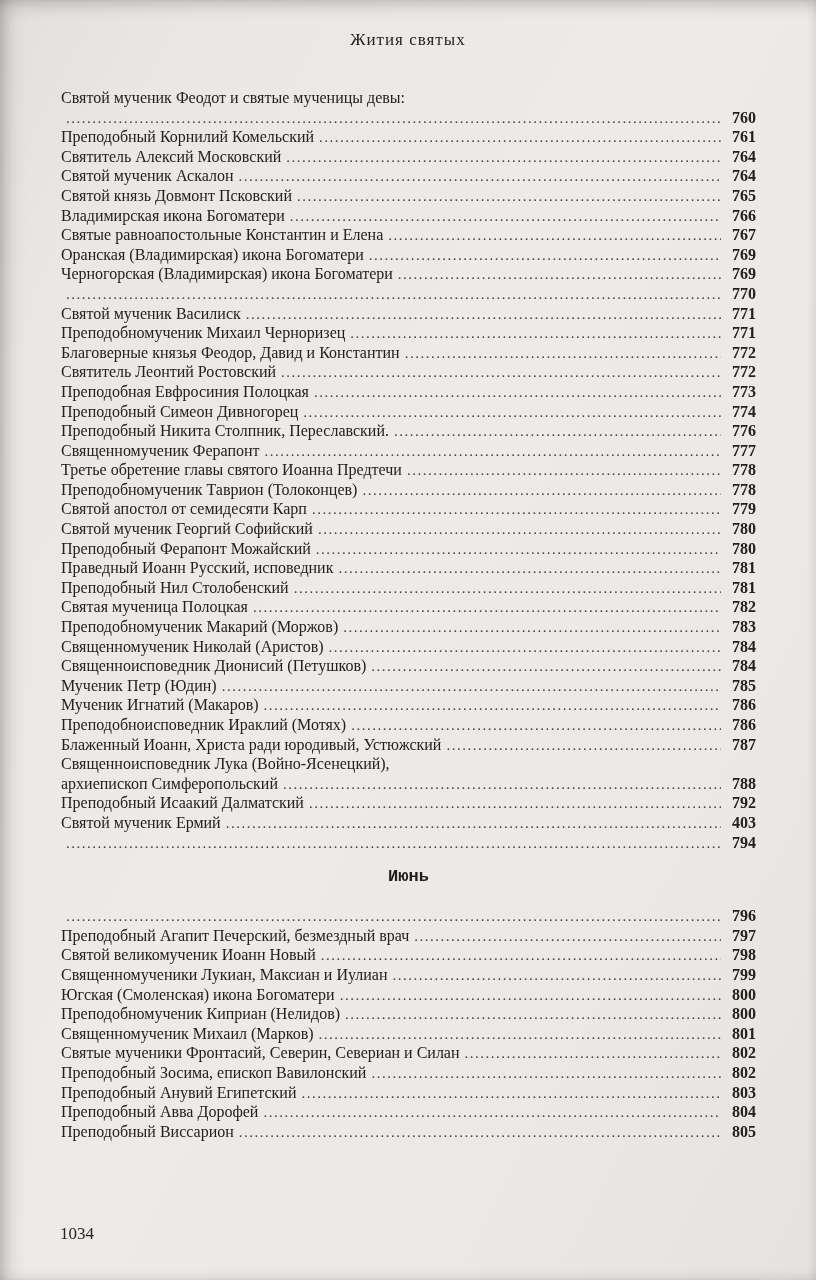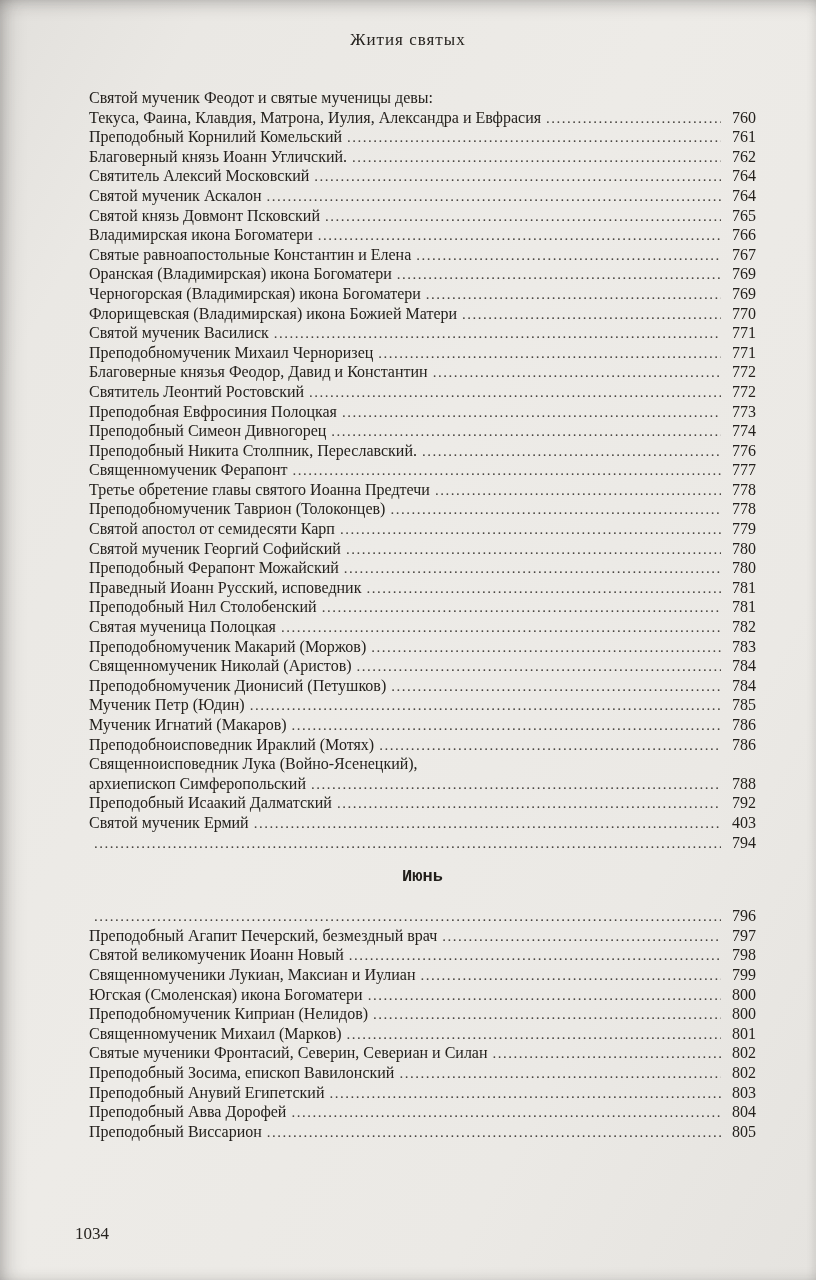--- a/index.html
+++ b/index.html
@@ -27,21 +27,20 @@
     text-align: center;
     font-size: 17px;
     letter-spacing: 1px;
     color: #26231f;
   }
   .toc {
     position: absolute;
     top: 88px;
     left: 61px;
     right: 60px;
-    margin-left: 28px;
   }
   .toc-entry {
     display: flex;
     align-items: baseline;
     font-size: 16px;
     line-height: 19.6px;
     height: 19.6px;
     white-space: nowrap;
     overflow: hidden;
     color: #24211d;
@@ -56,36 +55,37 @@
   }
   .leader::after {
     content: "...................................................................................................................................................................................";
     letter-spacing: 1.5px;
     font-size: 15px;
   }
   .entry-page {
     flex: 0 0 auto;
     min-width: 32px;
     text-align: right;
+    font-weight: bold;
   }
   .toc-entry.no-page .leader,
   .toc-entry.no-page .entry-page { visibility: hidden; }
   .section-heading {
     text-align: center;
     font-size: 17px;
     font-weight: bold;
     margin-top: 15px;
     margin-bottom: 19px;
     line-height: 20px;
     color: #211e1a;
     font-family: Liberation Mono, monospace;
   }
   .folio {
     position: absolute;
-    left: 75px;
+    left: 60px;
     bottom: 36px;
     font-size: 17px;
     color: #26231f;
   }
 </style>
 </head>
 <body>
 
 <div class="page">
 
@@ -93,35 +93,29 @@
 
   <div class="toc">
 
     <div class="entries">
         <div class="toc-entry no-page">
         <span class="entry-title">Святой мученик Феодот и святые мученицы девы:</span>
         <span class="leader"></span>
         <span class="entry-page"></span>
       </div>
         <div class="toc-entry">
-        <span class="entry-title">Текуса, Фаина, Клавдия, Матрона, Иулия, Александра и Евфрасия</span>
         <span class="leader"></span>
         <span class="entry-page">760</span>
       </div>
         <div class="toc-entry">
         <span class="entry-title">Преподобный Корнилий Комельский</span>
         <span class="leader"></span>
         <span class="entry-page">761</span>
       </div>
         <div class="toc-entry">
-        <span class="entry-title">Благоверный князь Иоанн Угличский.</span>
-        <span class="leader"></span>
-        <span class="entry-page">762</span>
-      </div>
-        <div class="toc-entry">
         <span class="entry-title">Святитель Алексий Московский</span>
         <span class="leader"></span>
         <span class="entry-page">764</span>
       </div>
         <div class="toc-entry">
         <span class="entry-title">Святой мученик Аскалон</span>
         <span class="leader"></span>
         <span class="entry-page">764</span>
       </div>
         <div class="toc-entry">
@@ -143,21 +137,20 @@
         <span class="entry-title">Оранская (Владимирская) икона Богоматери</span>
         <span class="leader"></span>
         <span class="entry-page">769</span>
       </div>
         <div class="toc-entry">
         <span class="entry-title">Черногорская (Владимирская) икона Богоматери</span>
         <span class="leader"></span>
         <span class="entry-page">769</span>
       </div>
         <div class="toc-entry">
-        <span class="entry-title">Флорищевская (Владимирская) икона Божией Матери</span>
         <span class="leader"></span>
         <span class="entry-page">770</span>
       </div>
         <div class="toc-entry">
         <span class="entry-title">Святой мученик Василиск</span>
         <span class="leader"></span>
         <span class="entry-page">771</span>
       </div>
         <div class="toc-entry">
         <span class="entry-title">Преподобномученик Михаил Черноризец</span>
@@ -238,38 +231,43 @@
         <span class="entry-title">Преподобномученик Макарий (Моржов)</span>
         <span class="leader"></span>
         <span class="entry-page">783</span>
       </div>
         <div class="toc-entry">
         <span class="entry-title">Священномученик Николай (Аристов)</span>
         <span class="leader"></span>
         <span class="entry-page">784</span>
       </div>
         <div class="toc-entry">
-        <span class="entry-title">Преподобномученик Дионисий (Петушков)</span>
+        <span class="entry-title">Священноисповедник Дионисий (Петушков)</span>
         <span class="leader"></span>
         <span class="entry-page">784</span>
       </div>
         <div class="toc-entry">
         <span class="entry-title">Мученик Петр (Юдин)</span>
         <span class="leader"></span>
         <span class="entry-page">785</span>
       </div>
         <div class="toc-entry">
         <span class="entry-title">Мученик Игнатий (Макаров)</span>
         <span class="leader"></span>
         <span class="entry-page">786</span>
       </div>
         <div class="toc-entry">
         <span class="entry-title">Преподобноисповедник Ираклий (Мотях)</span>
         <span class="leader"></span>
         <span class="entry-page">786</span>
+      </div>
+        <div class="toc-entry">
+        <span class="entry-title">Блаженный Иоанн, Христа ради юродивый, Устюжский</span>
+        <span class="leader"></span>
+        <span class="entry-page">787</span>
       </div>
         <div class="toc-entry no-page">
         <span class="entry-title">Священноисповедник Лука (Войно-Ясенецкий),</span>
         <span class="leader"></span>
         <span class="entry-page"></span>
       </div>
         <div class="toc-entry">
         <span class="entry-title">архиепископ Симферопольский</span>
         <span class="leader"></span>
         <span class="entry-page">788</span>

